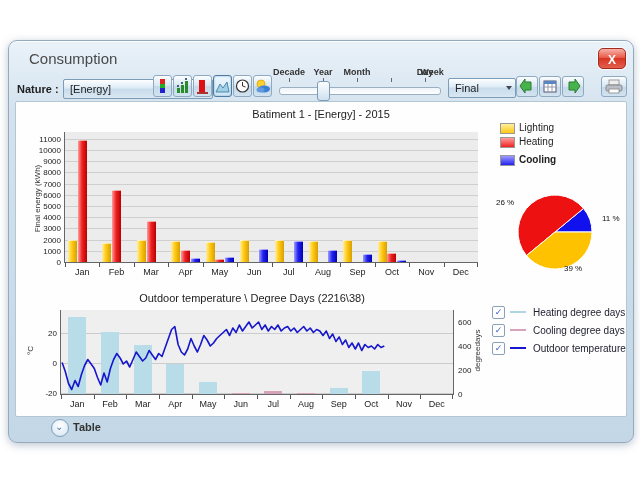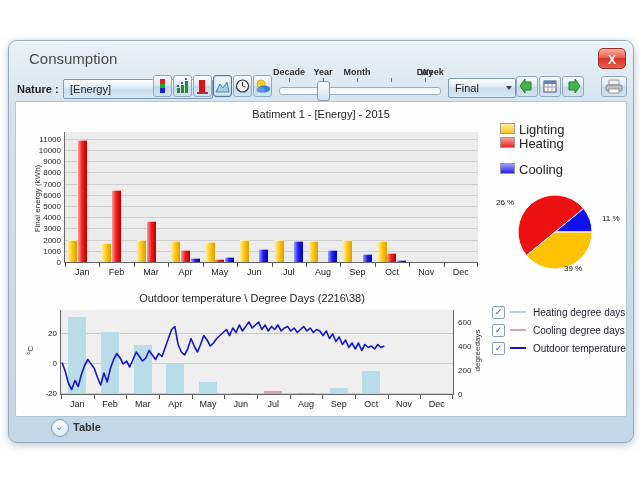--- a/index.html
+++ b/index.html
@@ -37,21 +37,21 @@
   .plot{position:absolute;background:#ececec;border-left:1px solid #666;border-bottom:1px solid #666;}
   .grid{position:absolute;left:0;right:0;height:1px;background:#cfcfcf;}
   .ytick{position:absolute;width:32px;text-align:right;font-size:8px;color:#222;margin-top:-4px;}
   .ytickR{position:absolute;text-align:left;font-size:8px;color:#222;margin-top:-4px;}
   .xlab{position:absolute;text-align:center;font-size:9px;color:#222;}
   .mtick{position:absolute;bottom:-5px;width:1px;height:4px;background:#555;}
   .bar{position:absolute;bottom:0;}
   .rot{position:absolute;transform:rotate(-90deg);transform-origin:center;font-size:8px;color:#333;white-space:nowrap;text-align:center;}
   .leg-row{position:absolute;height:12px;}
   .leg-swatch{position:absolute;left:0;top:1px;width:13px;height:9px;border:1px solid #999;}
-  .leg-lab{position:absolute;left:19px;top:0;font-size:13px;color:#222;white-space:nowrap;}
+  .leg-lab{position:absolute;left:19px;top:0;font-size:10px;color:#222;white-space:nowrap;}
   .pie-lab{position:absolute;font-size:8px;color:#111;}
   .pie-total{position:absolute;font-size:11px;color:#111;text-align:center;font-weight:bold;}
   .chk{position:absolute;width:11px;height:11px;border:1px solid #8aa0b8;border-radius:2px;background:#fff;
        font-size:9px;line-height:11px;text-align:center;color:#3a5fc8;cursor:pointer;}
   .leg2-line{position:absolute;width:16px;}
   .leg2-lab{position:absolute;font-size:10px;color:#223;white-space:nowrap;}
   
   .tbl-circle{position:absolute;width:16px;height:16px;border-radius:50%;border:1px solid #7f9db8;
        background:radial-gradient(circle at 50% 35%,#ffffff,#d3e4f1);cursor:pointer;}
   .tbl-chev{position:absolute;left:3px;top:1px;font-size:10px;color:#4a7ab5;}
@@ -241,21 +241,21 @@
 
       <div id="legend1" class="abs" style="left:484px;top:20px;width:120px;height:48px;">
           <div class="leg-row" style="left: 0px; top: 0px; width: 120px;">
             <div class="leg-swatch" style="background: linear-gradient(rgb(255, 239, 158), rgb(255, 201, 19));"></div>
             <div class="leg-lab">Lighting</div>
           </div>
           <div class="leg-row" style="left: 0px; top: 14px; width: 120px;">
             <div class="leg-swatch" style="background: linear-gradient(rgb(255, 157, 157), rgb(238, 34, 34));"></div>
             <div class="leg-lab">Heating</div>
           </div>
-          <div class="leg-row" style="left: 0px; top: 40px; width: 120px;">
+          <div class="leg-row" style="left: 0px; top: 32px; width: 120px; font-weight: bold;">
             <div class="leg-swatch" style="background: linear-gradient(rgb(157, 157, 255), rgb(34, 34, 238));"></div>
             <div class="leg-lab">Cooling</div>
           </div>
         </div>
 
       <svg id="pie" class="abs" style="left:499px;top:90px;" width="80" height="80" viewBox="0 0 80 80">
           <path d="M 40 40 L 77 40 A 37 37 0 0 0 68.5089899827042 16.41531237929848 Z" fill="#1111ee" stroke="#ffffff" stroke-width="1"></path>
           <path d="M 40 40 L 68.5089899827042 16.41531237929848 A 37 37 0 0 0 11.491010017295796 63.584687620701516 Z" fill="#ee1111" stroke="#ffffff" stroke-width="1"></path>
           <path d="M 40 40 L 11.491010017295796 63.584687620701516 A 37 37 0 0 0 77 40.00000000000001 Z" fill="#ffc200" stroke="#ffffff" stroke-width="1"></path>
         </svg>

